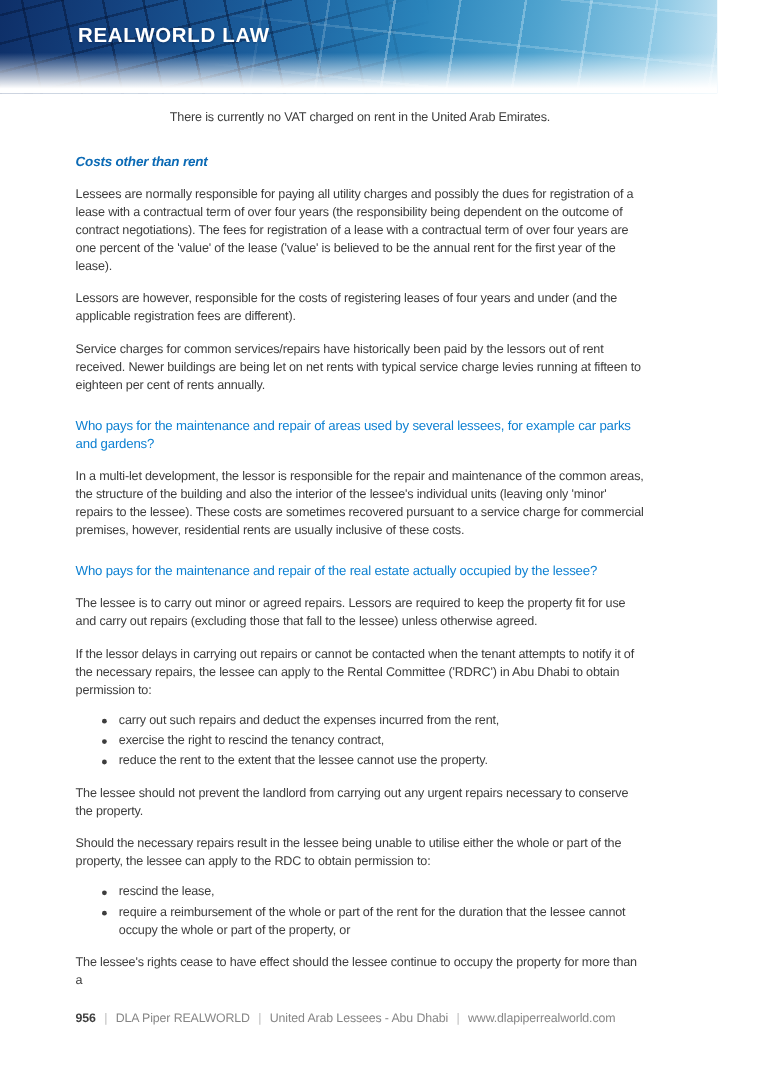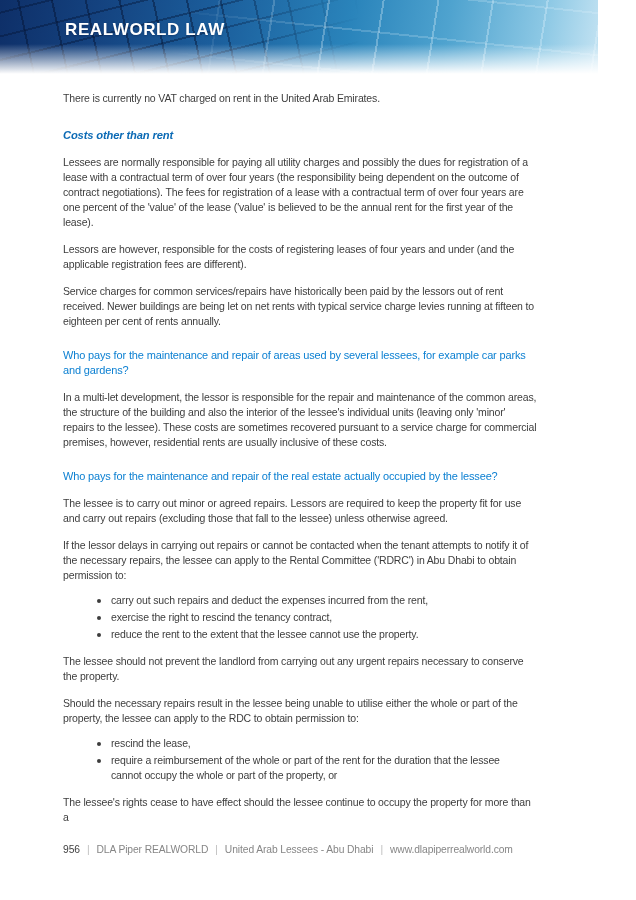--- a/index.html
+++ b/index.html
@@ -55,21 +55,21 @@
 
   
   .content {
     padding:13px 61px 0 63px;
     color:#3d3d3d;
     font-size:10.5px;
     line-height:15px;
     letter-spacing:-0.15px;
   }
   .content p.body-para { margin-top:12px; }
-  .content p.first { margin-top:0; }
+  .content p.first { margin-top:0;text-align:center; }
   .section-heading {
     margin-top:22px;
     color:#0b6ab5;
     font-size:11.2px;
     font-weight:700;
     font-style:italic;
   }
   .question-heading {
     margin-top:19px;
     color:#0d80d2;
@@ -77,39 +77,39 @@
     font-weight:400;
   }
   ul.bullets {
     margin-top:10px;
     list-style:none;
     padding-left:22px;
   }
   ul.bullets li {
     position:relative;
     padding-left:14px;
-    margin:2px 12px;
+    margin:2px 0;
   }
   ul.bullets li::before {
     content:"";
     position:absolute; left:0; top:5.5px;
     width:4px; height:4px; border-radius:50%;
     background:#3d3d3d;
   }
 
   
   .footer {
     position:absolute;
     left:63px; right:40px; top:844px;
     font-size:10.3px;
     letter-spacing:-0.1px;
     color:#868686;
     white-space:nowrap;
   }
-  .footer .page-number { color:#3f3f3f; font-weight:400; }
+  .footer .page-number { color:#3f3f3f; font-weight:700; }
   .footer .sep { color:#bcbcbc; padding:0 7px; }
 </style>
 </head>
 <body>
 
 <div class="page">
 
   <div class="header">
     <div class="header-bg"></div>
     <div class="header-panels-left"></div>

